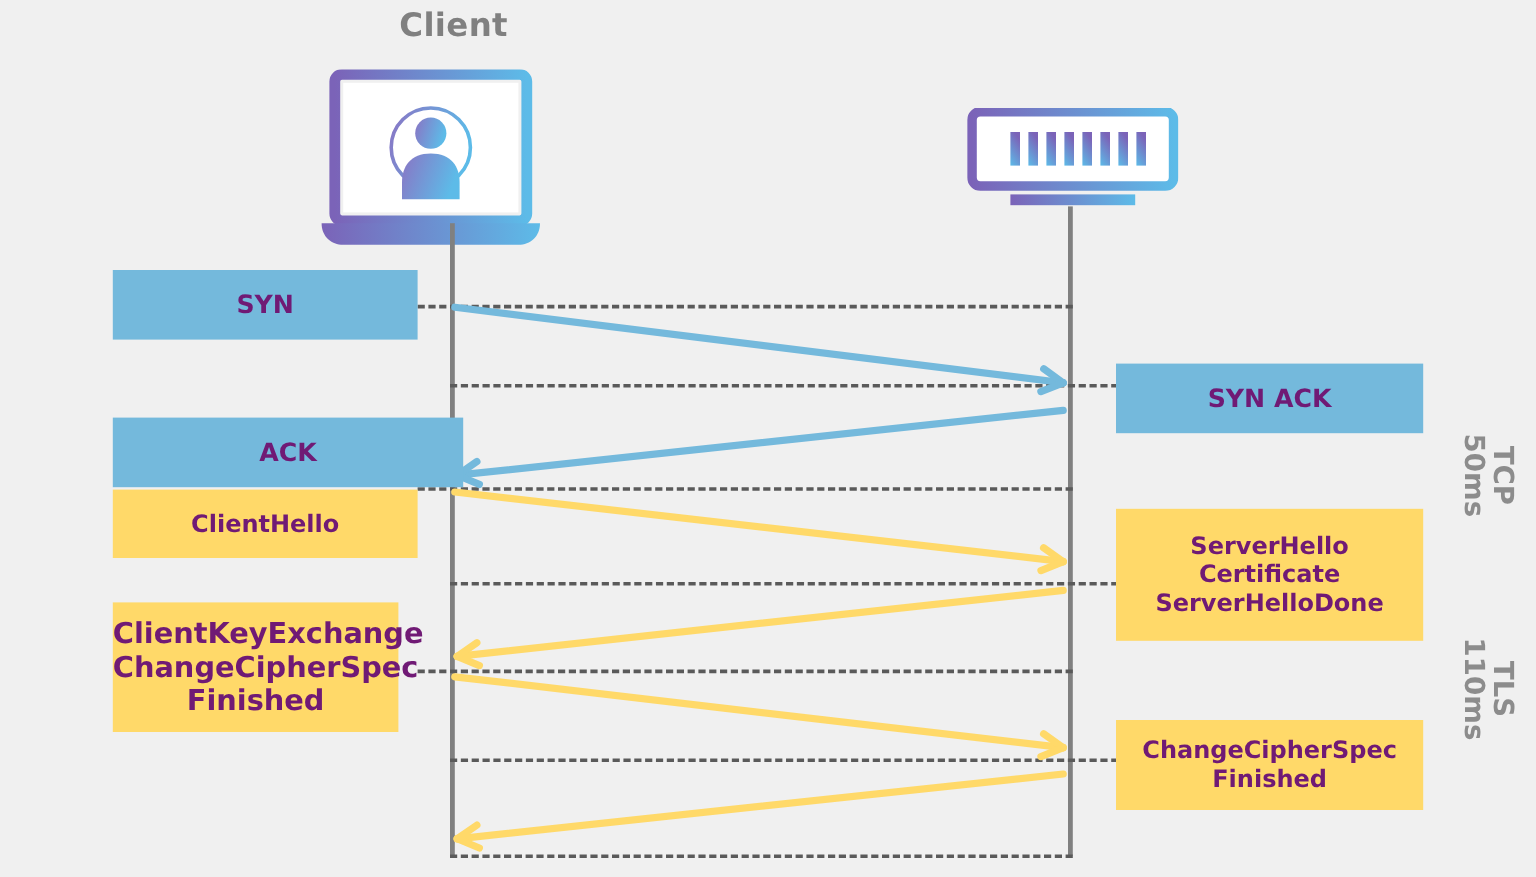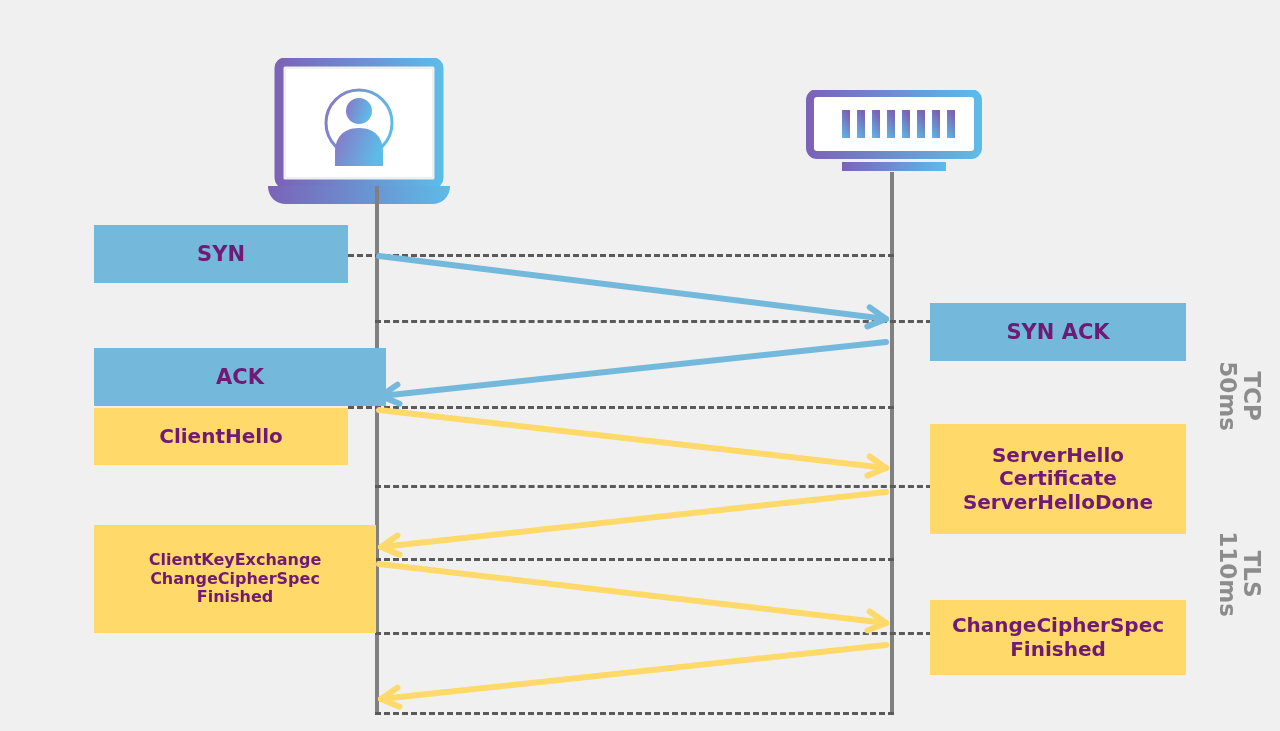--- a/index.html
+++ b/index.html
@@ -89,20 +89,21 @@
     text-align: center;
     transform-origin: 50% 50%;
     transform: rotate(90deg);
   }
 </style>
 </head>
 <body>
 
 <div id="canvas">
 
+  <div class="actor-label" id="client-label">Client</div>
 
 
   <div class="icon-wrap" id="client-icon">
     <svg width="232" height="150" viewBox="0 0 232 150" xmlns="http://www.w3.org/2000/svg">
       <defs>
         <linearGradient id="gradLaptop" x1="0" y1="0" x2="1" y2="0">
           <stop offset="0%" stop-color="#7b63b8"></stop>
           <stop offset="100%" stop-color="#5dbbe8"></stop>
         </linearGradient>
         <linearGradient id="gradPerson" x1="0" y1="0" x2="1" y2="0.3">
@@ -210,21 +211,21 @@
         <span class="txt">ACK</span>
       </div>
       <div class="msg-box tls" style="left: 94px; top: 408px; width: 254px; height: 57px; font-size: 20px;">
         <span class="txt">ClientHello</span>
       </div>
       <div class="msg-box tls" style="left: 930px; top: 424px; width: 256px; height: 110px; font-size: 20px;">
         <span class="txt">ServerHello
 Certificate
 ServerHelloDone</span>
       </div>
-      <div class="msg-box tls" style="left: 94px; top: 502px; width: 282px; height: 108px; font-size: 16px; margin-top: 23px;">
+      <div class="msg-box tls" style="left: 94px; top: 502px; width: 238px; height: 108px; font-size: 24px;">
         <span class="txt">ClientKeyExchange
 ChangeCipherSpec
 Finished</span>
       </div>
       <div class="msg-box tls" style="left: 930px; top: 600px; width: 256px; height: 75px; font-size: 20px;">
         <span class="txt">ChangeCipherSpec
 Finished</span>
       </div>
     </div>
 

